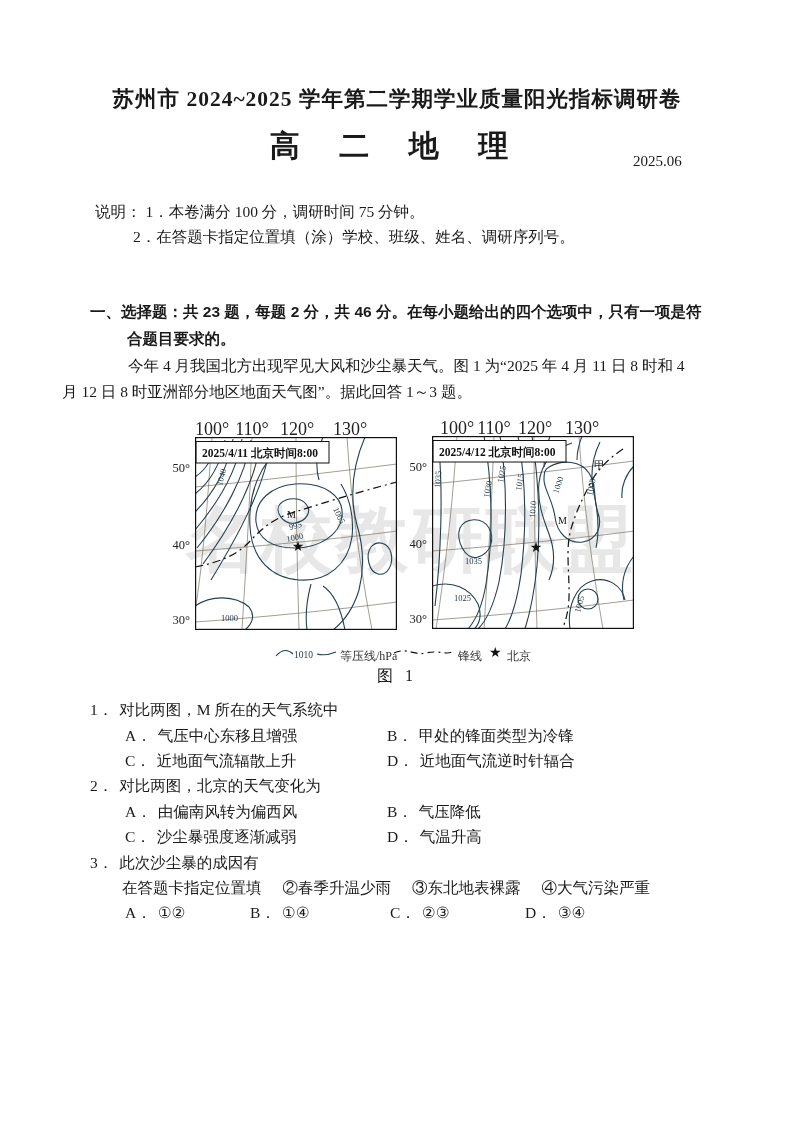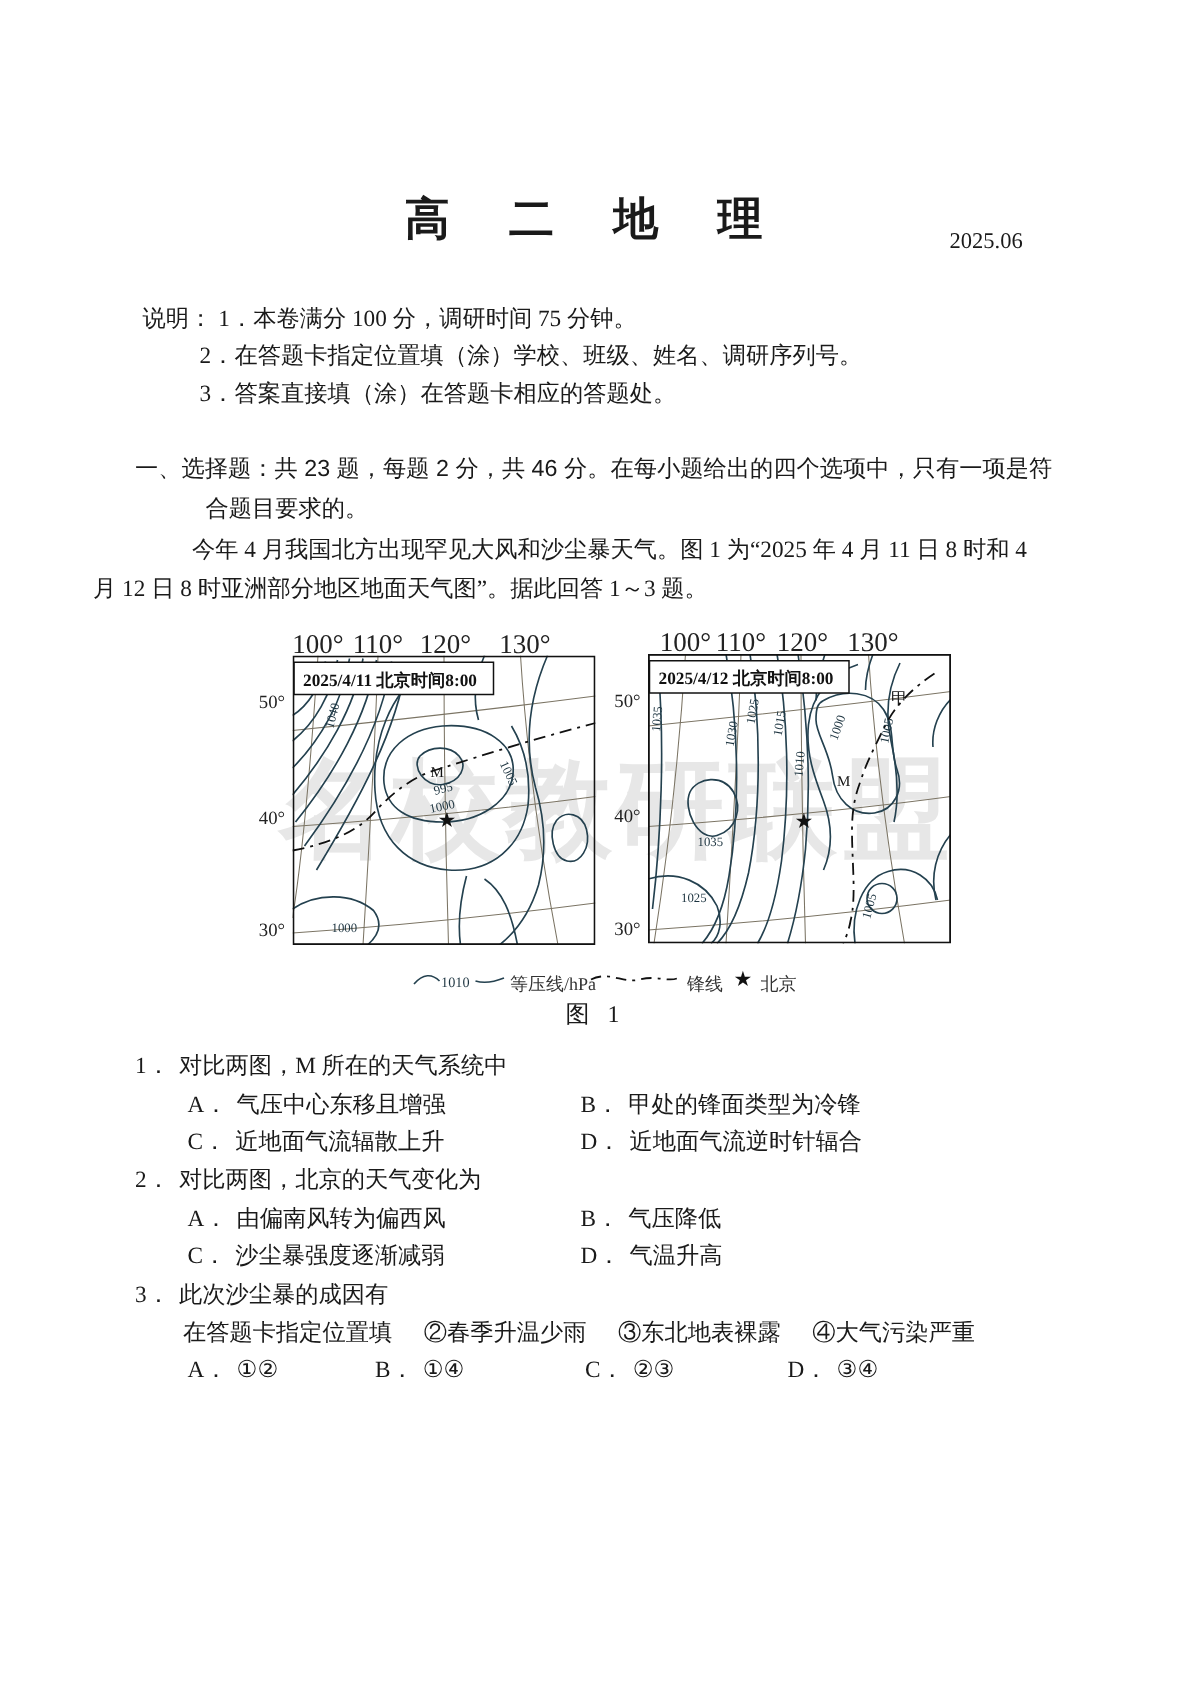--- a/index.html
+++ b/index.html
@@ -7,21 +7,21 @@
     position:relative;width:794px;height:1123px;background:#ffffff;
     font-family:"Liberation Serif","DejaVu Serif",serif;color:#1a1a1a;
     overflow:hidden;
   }
   .abs{position:absolute;}
   .doc-title{top:84px;left:0;right:0;text-align:center;font-size:21.5px;font-weight:bold;letter-spacing:1px;}
   .subject{top:126px;left:0;right:0;text-align:center;font-size:30px;font-weight:bold;letter-spacing:16px;}
   .date{top:153px;left:633px;font-size:15px;}
   .ins{font-size:15.5px;white-space:nowrap;}
   .ins .lbl{margin-right:4px;}
-  .sec{font-family:"Liberation Sans","DejaVu Sans",sans-serif;font-weight:normal;font-size:15.5px;white-space:nowrap;}
+  .sec{font-family:"Liberation Sans","DejaVu Sans",sans-serif;font-weight:bold;font-size:15.5px;white-space:nowrap;}
   .para{font-size:15.5px;white-space:nowrap;}
   .q{font-size:15.5px;white-space:nowrap;}
   .q .num{margin-right:6px;}
   .opt .olbl{margin-right:6px;}
   .sub-row{display:flex;gap:21px;font-size:15.5px;white-space:nowrap;}
   .footer{top:1004px;left:0;right:0;text-align:center;font-size:15px;}
   .footer span{margin:0 9px;}
   .watermark{top:492px;left:186px;font-size:72px;color:#e7e7e7;letter-spacing:3px;font-weight:bold;white-space:nowrap;z-index:0;}
   .mapwrap{z-index:1;}
   .lon{position:absolute;top:-18px;transform:translateX(-50%);font-size:18px;color:#222;}
@@ -29,31 +29,31 @@
   .legend-label{font-size:12px;color:#333;}
   .legend-star{font-size:14px;color:#111;}
   .caption{top:666px;left:0;right:0;text-align:center;font-size:16px;letter-spacing:4px;}
   svg text{font-family:"Liberation Serif","DejaVu Serif",serif;}
 </style>
 </head>
 <body>
 
 <div class="page">
 
+  <div class="abs doc-title">苏州市 2024~2025 学年第二学期学业质量阳光指标调研卷</div>
   <div class="abs subject">高 二 地 理</div>
   <div class="abs date">2025.06</div>
 
   <div class="abs ins" style="top:202px;left:95px;">
     <span class="lbl">说明：</span><span>1．本卷满分 100 分，调研时间 75 分钟。</span>
   </div>
   <div class="abs ins" style="top:227px;left:133px;">2．在答题卡指定位置填（涂）学校、班级、姓名、调研序列号。</div>
-  <div class="abs ins" style="top:252px;left:133px;">3．答案直接填（涂）在答题卡相应的答题处。</div>
 
   <div class="abs sec" style="top:302px;left:90px;">一、选择题：共 23 题，每题 2 分，共 46 分。在每小题给出的四个选项中，只有一项是符</div>
-  <div class="abs sec" style="top:329px;left:137px;">合题目要求的。</div>
+  <div class="abs sec" style="top:329px;left:127px;">合题目要求的。</div>
 
   <div class="abs para" style="top:356px;left:128px;">今年 4 月我国北方出现罕见大风和沙尘暴天气。图 1 为“2025 年 4 月 11 日 8 时和 4</div>
   <div class="abs para" style="top:382px;left:62px;">月 12 日 8 时亚洲部分地区地面天气图”。据此回答 1～3 题。</div>
 
   <div class="abs watermark">名校教研联盟</div>
 
   <div class="abs mapwrap" style="top:437px;left:195px;width:202px;height:193px;">
     <span class="lon" style="left:17px;">100°</span>
     <span class="lon" style="left:57px;">110°</span>
     <span class="lon" style="left:102px;">120°</span>

